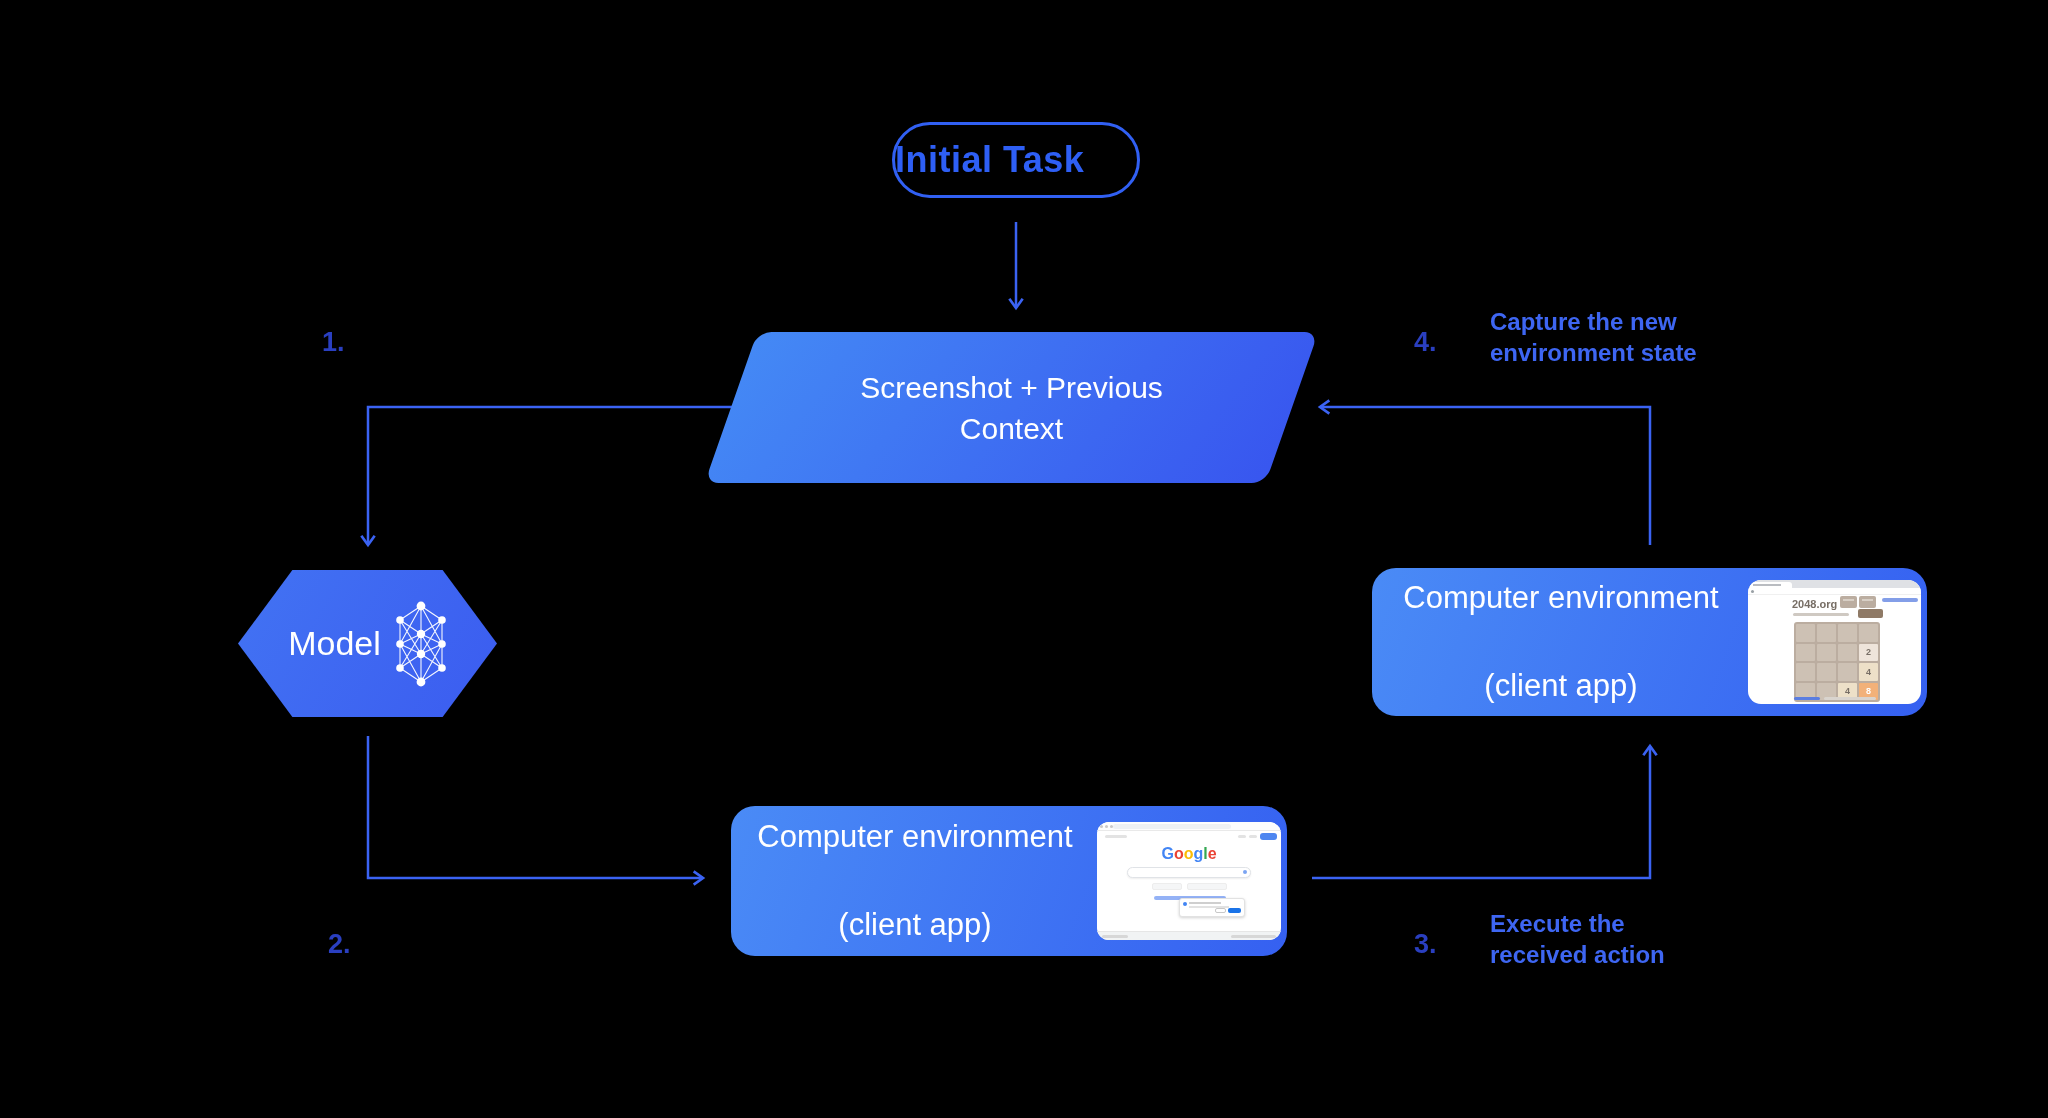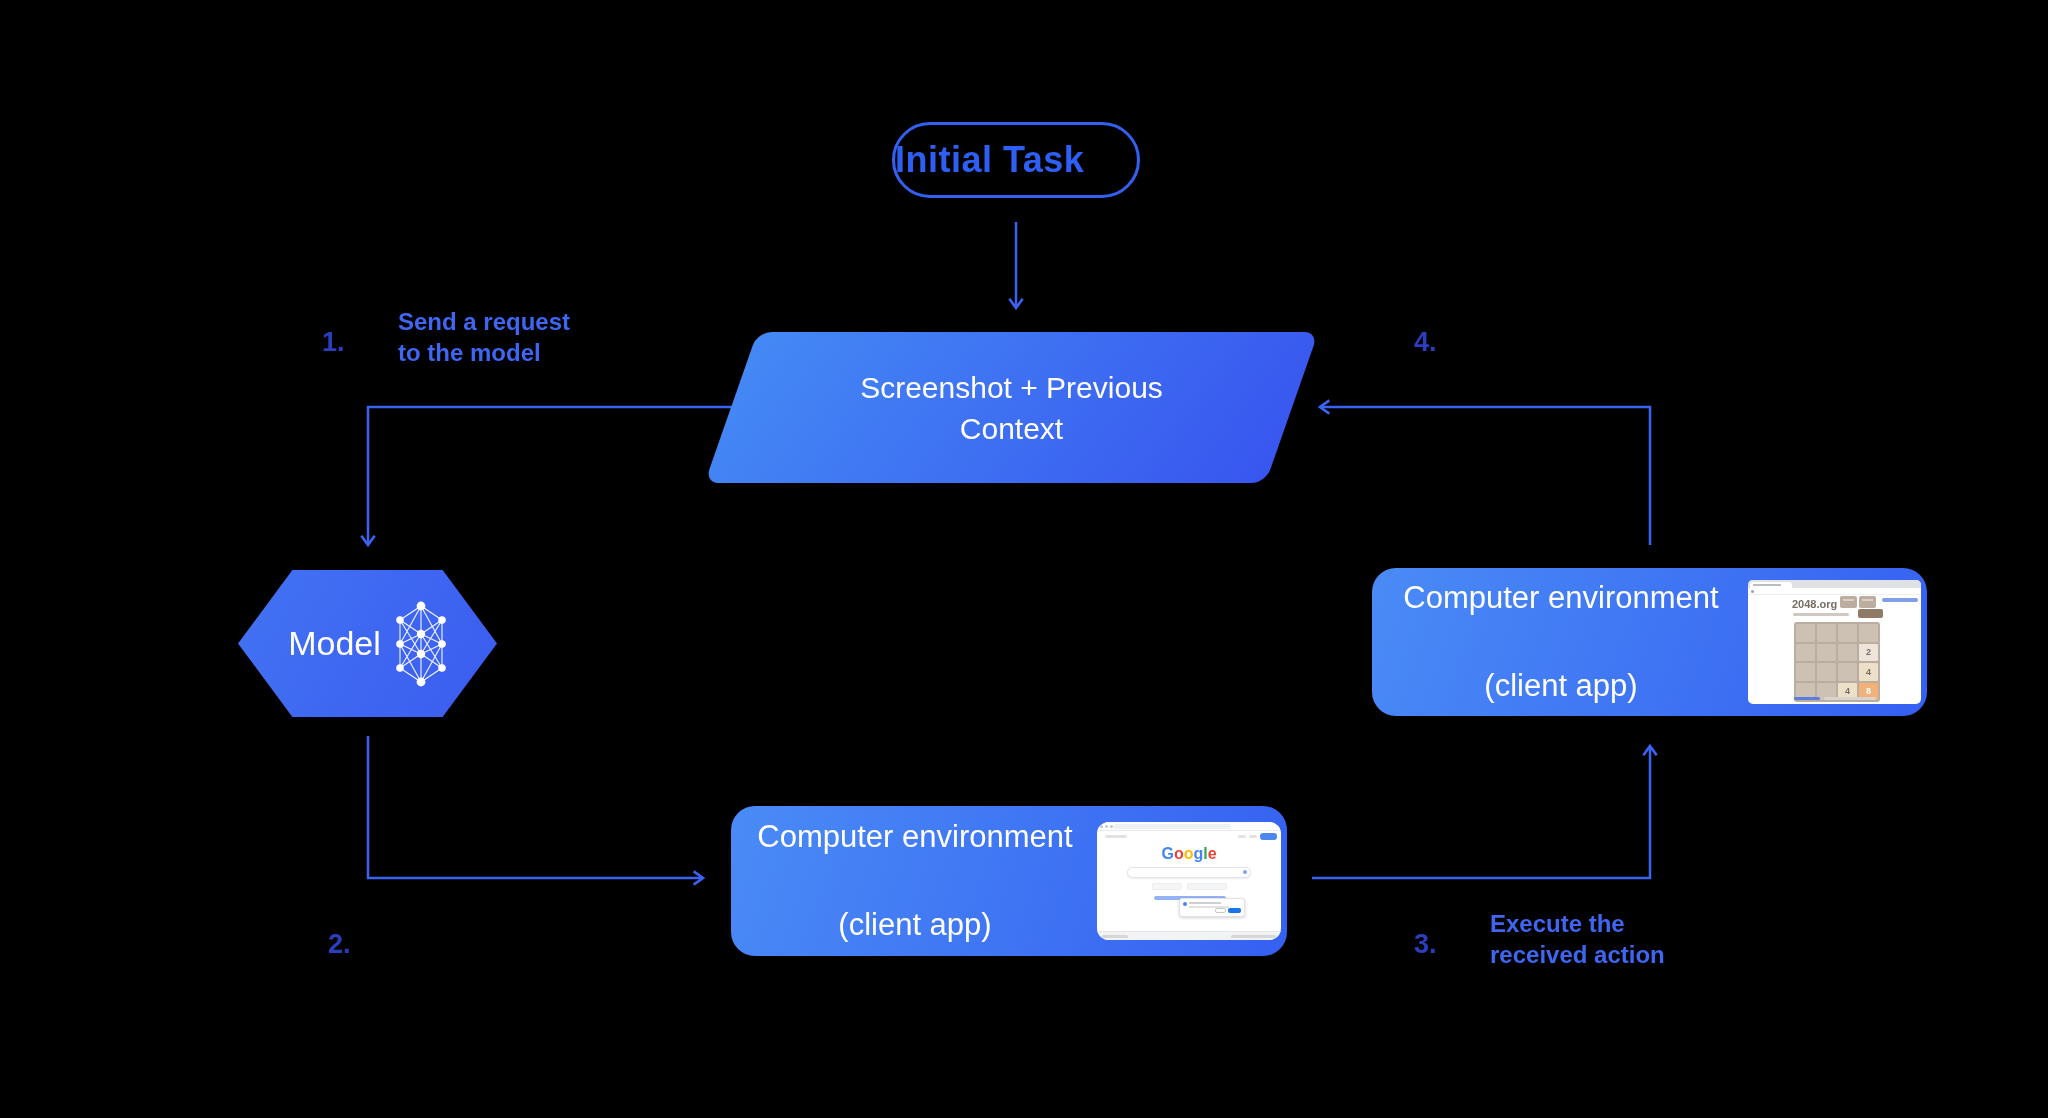--- a/index.html
+++ b/index.html
@@ -61,21 +61,21 @@
   .g-dico{position:absolute;left:3px;top:3px;width:4px;height:4px;border-radius:50%;background:#4285f4;}
   .g-dl1{position:absolute;left:9px;top:3px;width:32px;height:2px;background:#cfcfcf;}
   .g-dl2{position:absolute;left:9px;top:7px;width:40px;height:2px;background:#e2e2e2;}
   .g-dbtn-o{position:absolute;right:18px;bottom:3px;width:11px;height:5px;border:1px solid #c8c8c8;border-radius:2px;box-sizing:border-box;}
   .g-dbtn-b{position:absolute;right:3px;bottom:3px;width:13px;height:5px;background:#1a73e8;border-radius:2px;}
   .g-footer{position:absolute;left:0;bottom:0;width:100%;height:9px;background:#f1f3f4;border-top:1px solid #e6e6e6;box-sizing:border-box;}
   .g-f1{position:absolute;left:5px;top:3px;width:26px;height:3px;background:#d7d7d7;border-radius:2px;}
   .g-f2{position:absolute;right:5px;top:3px;width:45px;height:3px;background:#d7d7d7;border-radius:2px;}
 
   
-  .zthumb{position:absolute;top:12px;right:6px;width:173px;height:124px;background:#fff;border-radius:5px;overflow:hidden;}
+  .zthumb{position:absolute;top:12px;right:6px;width:173px;height:124px;background:#fff;border-radius:13px;overflow:hidden;}
   .z-tabbar{position:absolute;left:0;top:0;width:100%;height:8px;background:#dfe1e5;}
   .z-tab{position:absolute;left:2px;top:2px;width:42px;height:6px;background:#fff;border-radius:3px 3px 0 0;}
   .z-tabtext{position:absolute;left:3px;top:2px;width:28px;height:2px;background:#b9bcc1;}
   .z-toolbar{position:absolute;left:0;top:8px;width:100%;height:7px;background:#fff;border-bottom:1px solid #f0f0f0;box-sizing:border-box;}
   .z-back{position:absolute;left:3px;top:2px;width:3px;height:3px;border-radius:50%;background:#9aa0a6;}
   .z-title{position:absolute;left:44px;top:18px;font-size:11px;font-weight:700;color:#776e65;}
   .z-scores{position:absolute;left:92px;top:16px;display:flex;gap:2px;}
   .z-scores i{width:17px;height:12px;background:#bbada0;border-radius:2px;position:relative;}
   .z-scores i::after{content:"";position:absolute;left:3px;top:3px;width:11px;height:2px;background:#d8cfc5;}
   .z-link{position:absolute;right:3px;top:18px;width:36px;height:4px;background:#5a7de0;opacity:.75;border-radius:2px;}
@@ -230,28 +230,28 @@
         <div class="z-cell"></div>
         <div class="z-cell t4">4</div>
         <div class="z-cell t8">8</div>
       </div>
       <span class="z-foot1"></span>
       <span class="z-foot2"></span>
     </div>
   </div>
 
   <span class="step-number" style="left:322px;top:327px;">1.</span>
-  <div class="step-text" style="left:398px;top:306px;">
-    <div>Send a request</div>
-    <div>to the model</div>
-  </div>
 
   <span class="step-number" style="left:328px;top:929px;">2.</span>
 
   <span class="step-number" style="left:1414px;top:929px;">3.</span>
   <div class="step-text" style="left:1490px;top:908px;">
     <div>Execute the</div>
     <div>received action</div>
   </div>
 
   <span class="step-number" style="left:1414px;top:327px;">4.</span>
+  <div class="step-text" style="left:1490px;top:306px;">
+    <div>Capture the new</div>
+    <div>environment state</div>
+  </div>
 
 </div>
 
 </body></html>

